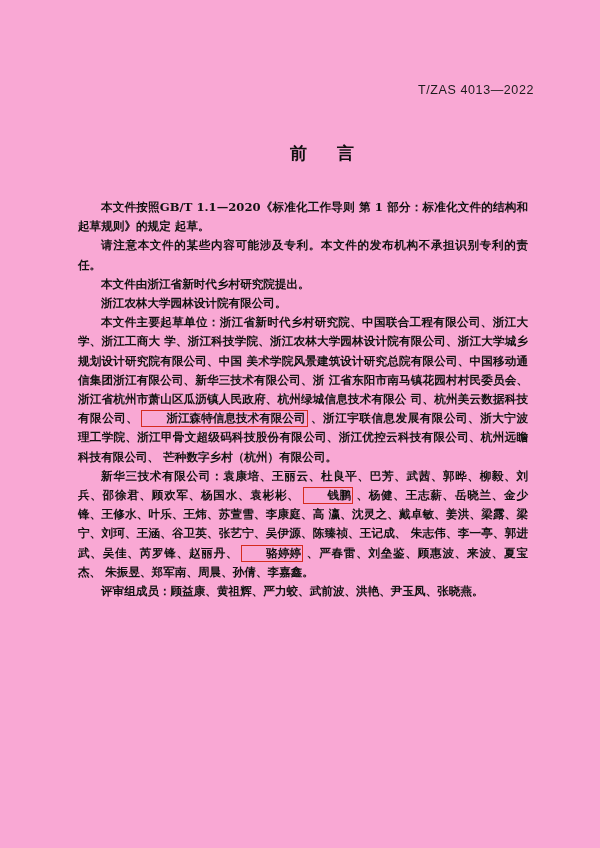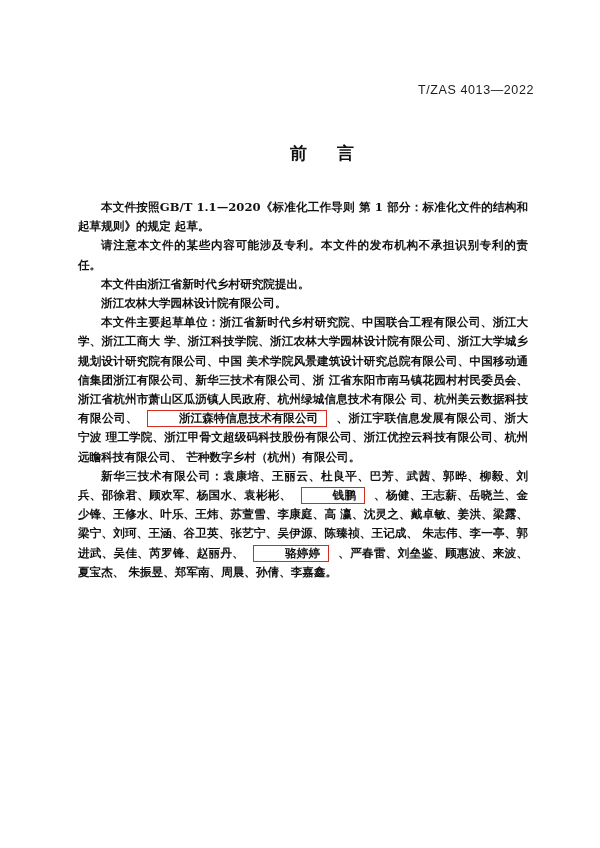--- a/index.html
+++ b/index.html
@@ -10,21 +10,21 @@
   body {
     width: 600px;
     height: 848px;
     overflow: hidden;
     font-family: "Liberation Serif", serif;
   }
   .page {
     position: relative;
     width: 600px;
     height: 848px;
-    background: #ffffff;
+    background: #f9a8d4;
     box-sizing: border-box;
   }
   .doc-code {
     position: absolute;
     top: 83px;
     right: 66px;
     font-family: "Liberation Sans", sans-serif;
     font-size: 12.5px;
     letter-spacing: 0.6px;
     color: #1b1b1b;
@@ -57,22 +57,22 @@
     font-weight: bold;
   }
   .para {
     text-indent: 23px;
     margin: 0 0 0 0;
   }
   .para + .para { margin-top: 0px; }
   .gap { margin-top: 8px; }
   .hl {
     border: 1.3px solid #d52b1e;
-    padding: 0 8px;
-    margin: 0 9px;
+    padding: 0 1px;
+    margin: 0 3px;
     display: inline-block;
     line-height: 15px;
   }
 </style>
 </head>
 <body>
 
 <div class="page">
 
   <div class="doc-code">T/ZAS 4013—2022</div>
@@ -86,15 +86,16 @@
     <p class="para">请注意本文件的某些内容可能涉及专利。本文件的发布机构不承担识别专利的责任。</p>
 
     <p class="para">本文件由浙江省新时代乡村研究院提出。</p>
 
     <p class="para">浙江农林大学园林设计院有限公司。</p>
 
     <p class="para"><span>本文件主要起草单位：浙江省新时代乡村研究院、中国联合工程有限公司、浙江大学、浙江工商大 学、浙江科技学院、浙江农林大学园林设计院有限公司、浙江大学城乡规划设计研究院有限公司、中国 美术学院风景建筑设计研究总院有限公司、中国移动通信集团浙江有限公司、新华三技术有限公司、浙 江省东阳市南马镇花园村村民委员会、浙江省杭州市萧山区瓜沥镇人民政府、杭州绿城信息技术有限公 司、杭州美云数据科技有限公司、</span><span class="hl">浙江森特信息技术有限公司</span><span>、浙江宇联信息发展有限公司、浙大宁波 理工学院、浙江甲骨文超级码科技股份有限公司、浙江优控云科技有限公司、杭州远瞻科技有限公司、 芒种数字乡村（杭州）有限公司。</span></p>
 
     <p class="para"><span>新华三技术有限公司：袁康培、王丽云、杜良平、巴芳、武茜、郭晔、柳毅、刘兵、邵徐君、顾欢军、杨国水、袁彬彬、</span><span class="hl">钱鹏</span><span>、杨健、王志薪、岳晓兰、金少锋、王修水、叶乐、王炜、苏萱雪、李康庭、高 瀛、沈灵之、戴卓敏、姜洪、梁露、梁宁、刘珂、王涵、谷卫英、张艺宁、吴伊源、陈臻祯、王记成、 朱志伟、李一亭、郭进武、吴佳、芮罗锋、赵丽丹、</span><span class="hl">骆婷婷</span><span>、严春雷、刘垒鉴、顾惠波、来波、夏宝杰、 朱振昱、郑军南、周晨、孙倩、李嘉鑫。</span></p>
 
+    <p class="para gap">评审组成员：顾益康、黄祖辉、严力蛟、武前波、洪艳、尹玉凤、张晓燕。</p>
 
   </div>
 </div>
 
 </body></html>

